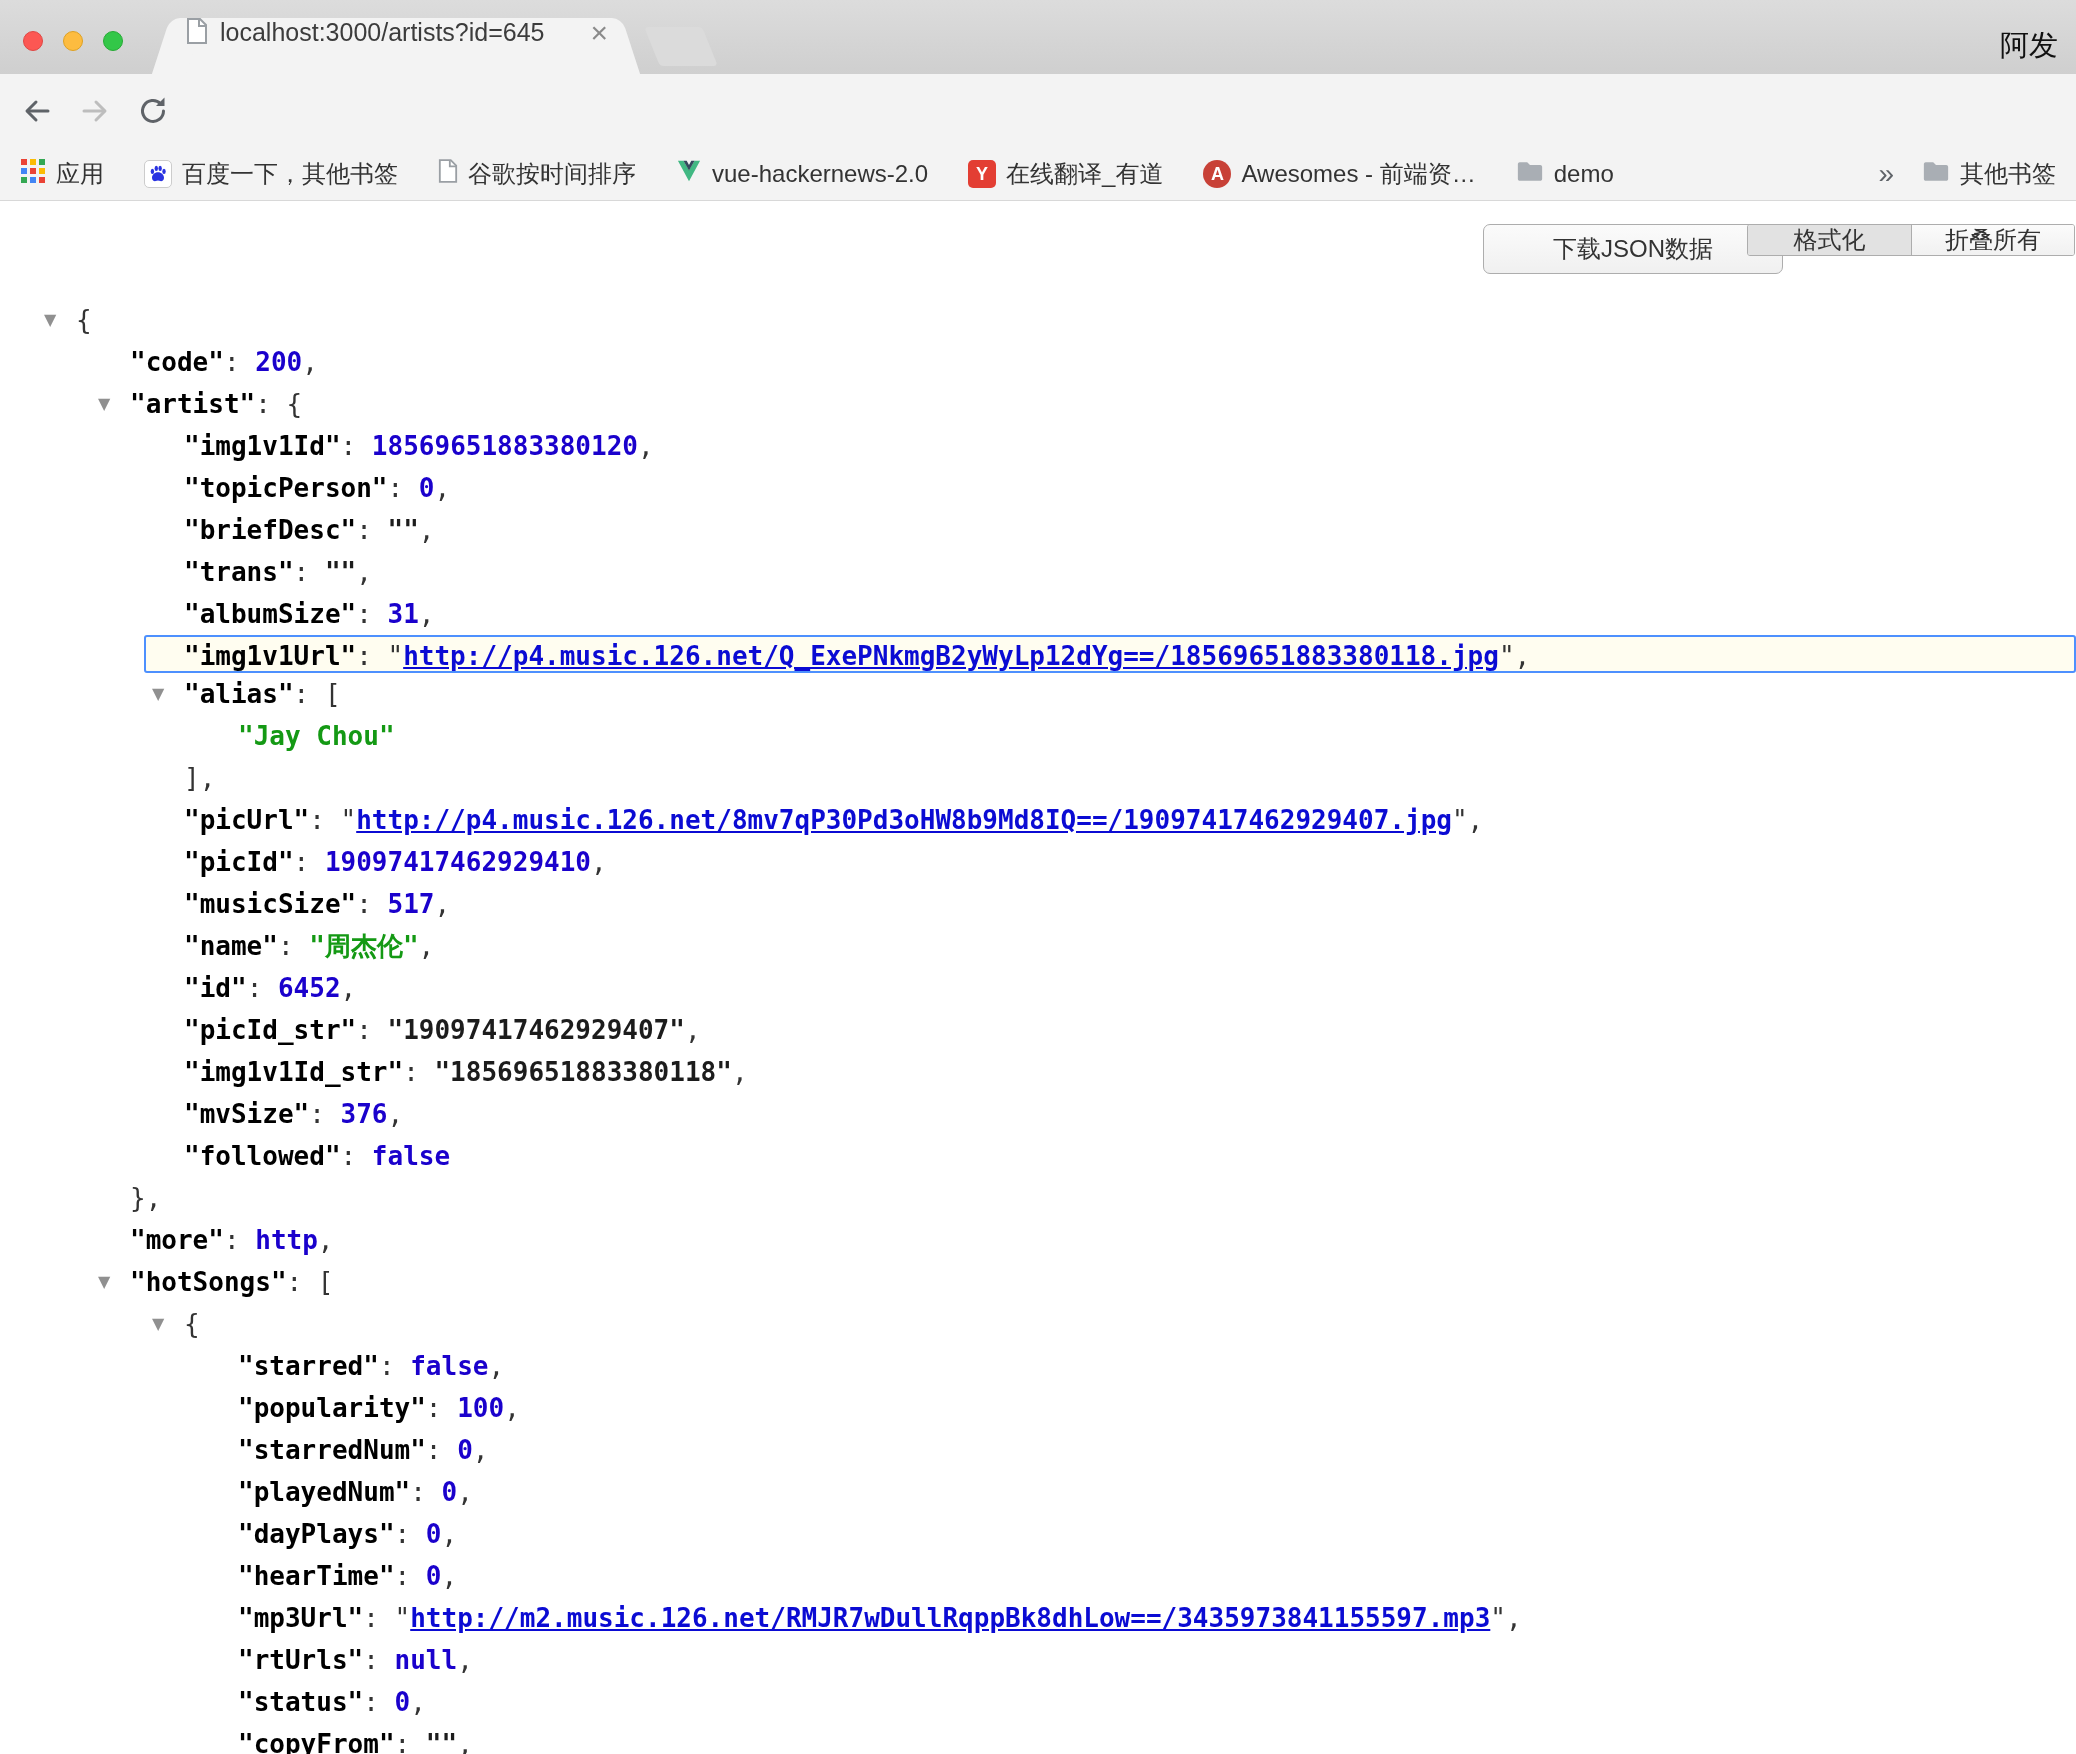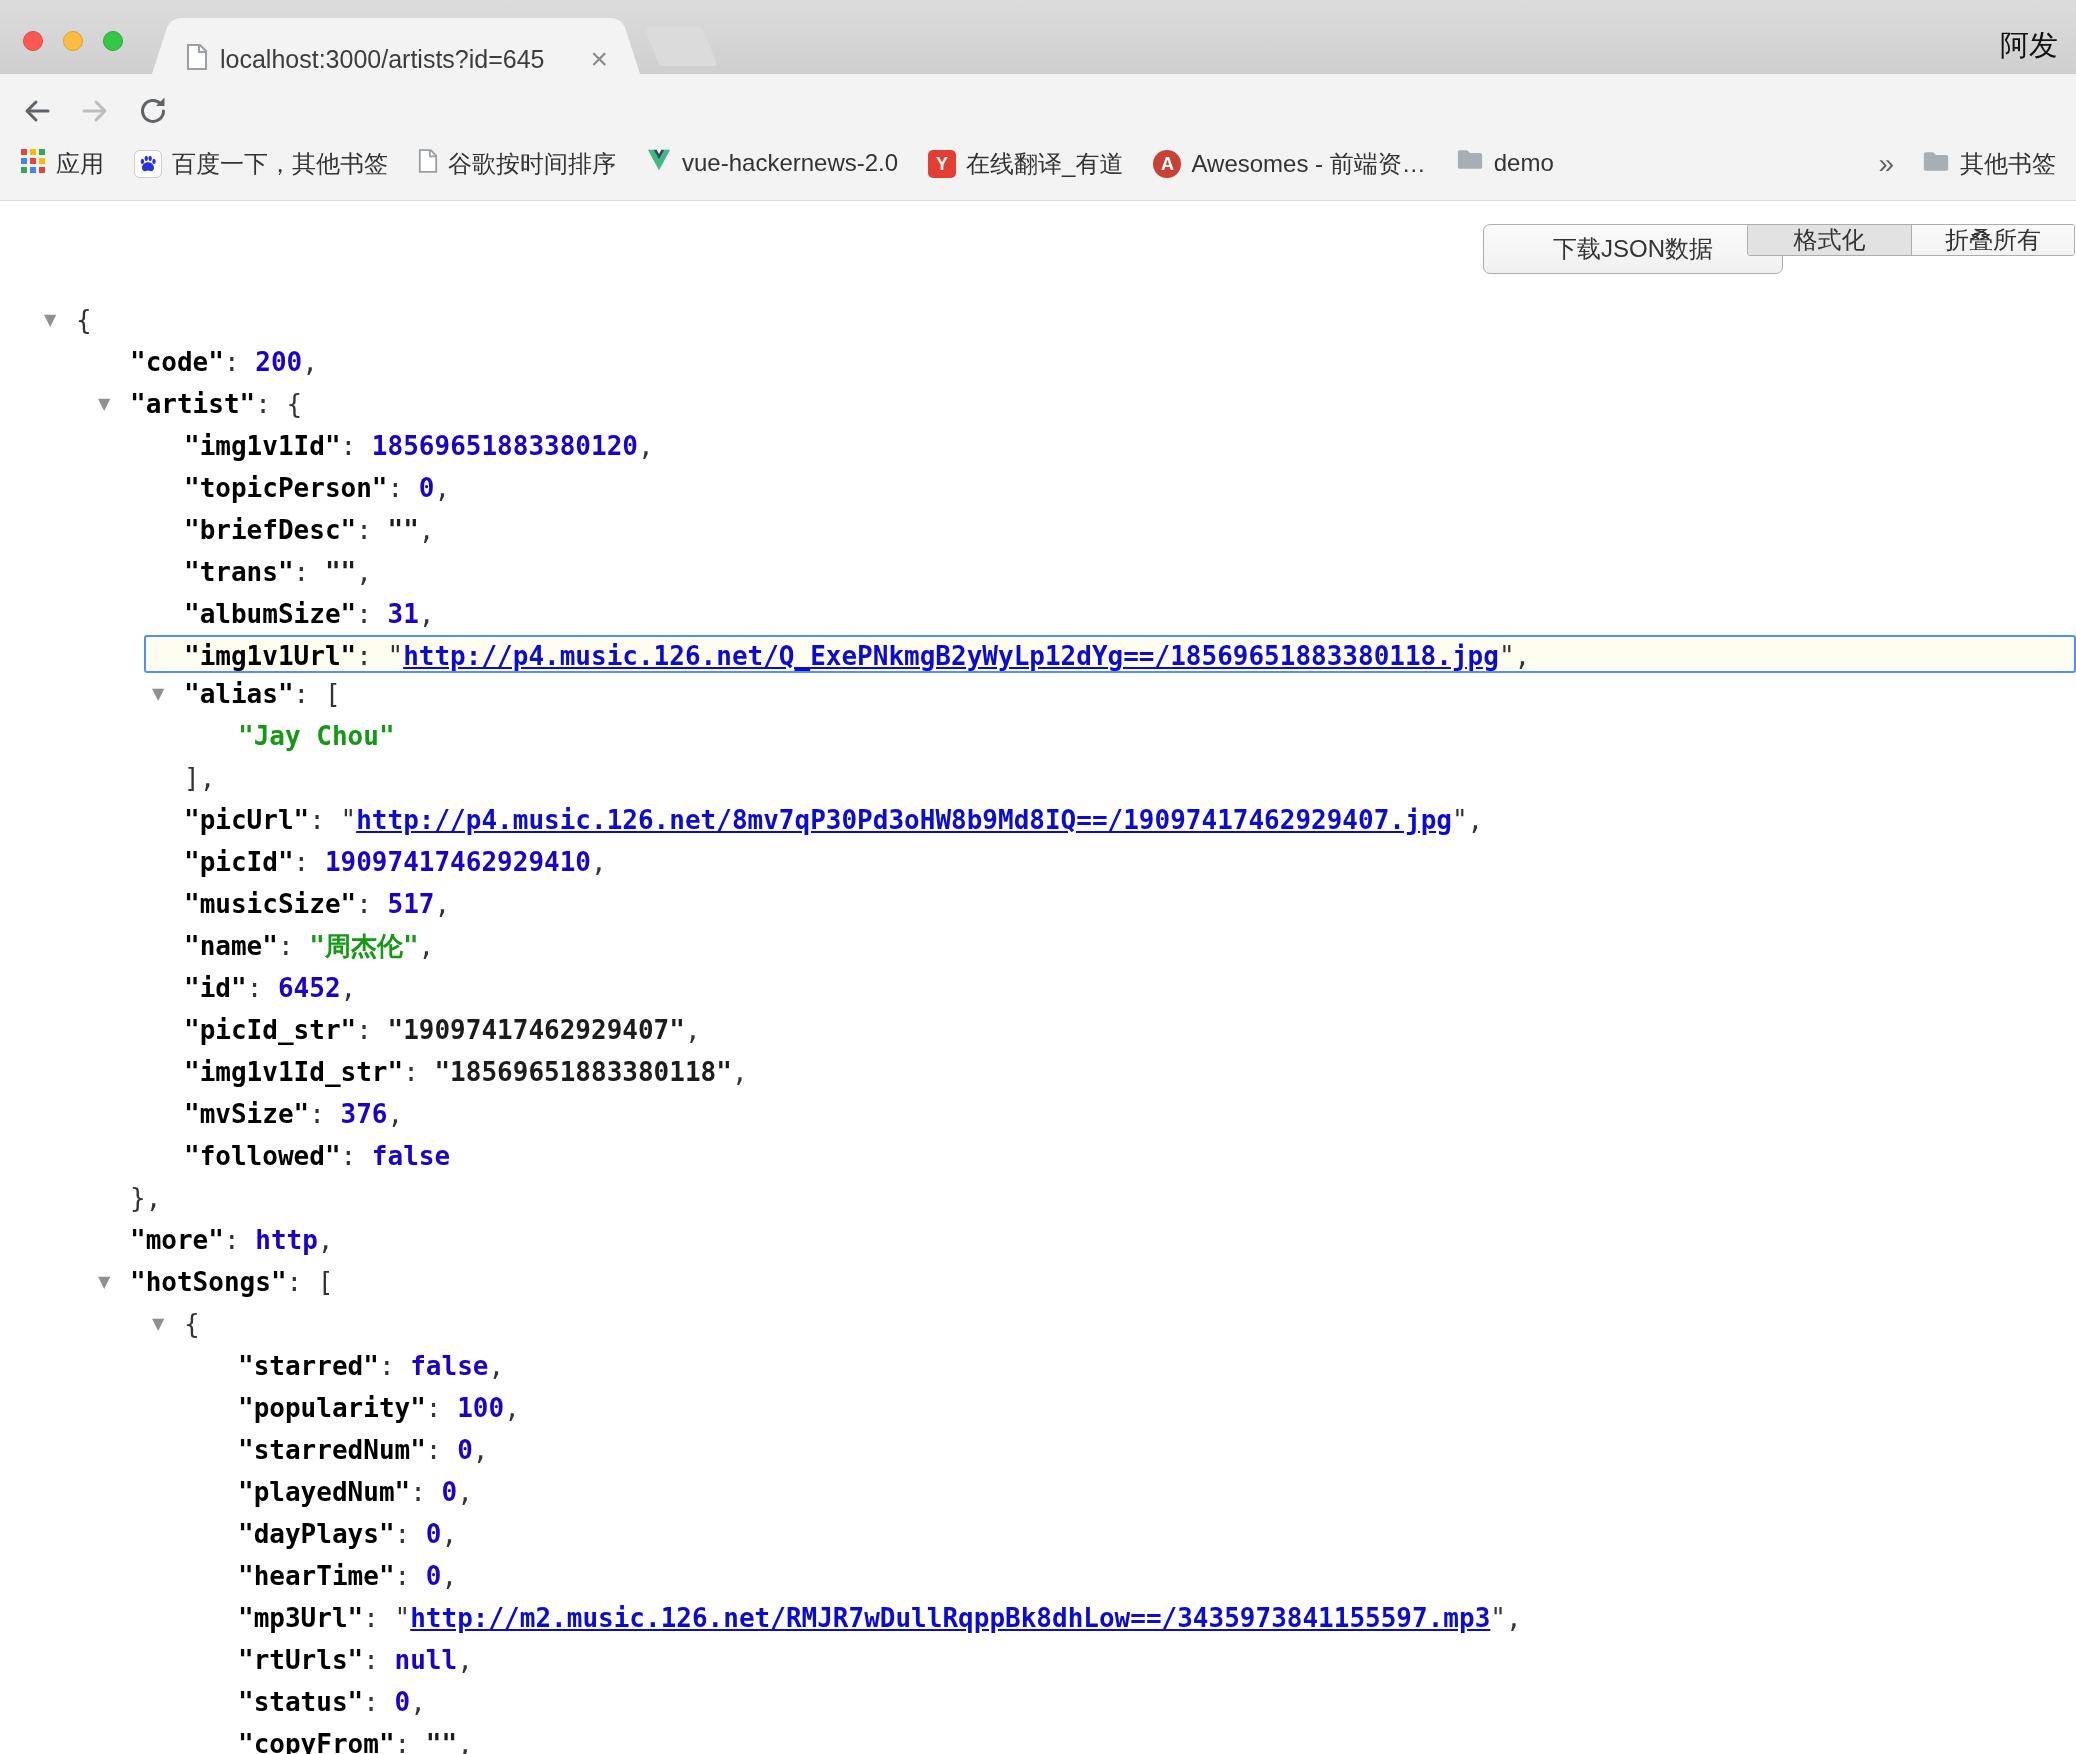--- a/index.html
+++ b/index.html
@@ -6,21 +6,21 @@
 html,body{width:2076px;height:1754px;overflow:hidden;background:#fff;font-family:"Liberation Sans",sans-serif}
 .window{position:relative;width:2076px;height:1754px}
 
 
 .tabstrip{position:absolute;top:0;left:0;right:0;height:74px;background:linear-gradient(#DCDCDC,#CFCFCF)}
 .traffic{position:absolute;left:23px;top:31px;display:flex;gap:20px}
 .tl{width:20px;height:20px;border-radius:50%}
 .tl.red{background:#FC5753;border:1px solid #DF4744}
 .tl.yellow{background:#FDBC40;border:1px solid #DEA123}
 .tl.green{background:#33C748;border:1px solid #27AA35}
-.tab{position:absolute;left:176px;top:18px;width:440px;height:56px;background:#F3F3F3;display:flex;align-items:flex-end;padding:0 8px 0 10px;border-radius:10px 10px 0 0}
+.tab{position:absolute;left:176px;top:18px;width:440px;height:56px;background:#F3F3F3;display:flex;align-items:flex-start;padding:0 8px 0 10px;border-radius:10px 10px 0 0}
 .tab::before,.tab::after{content:"";position:absolute;top:0;width:34px;height:56px;background:#F3F3F3;z-index:0}
 .tab::before{left:-15px;transform:skewX(-18deg);border-top-left-radius:10px}
 .tab::after{right:-15px;transform:skewX(18deg);border-top-right-radius:10px}
 .tab>*{position:relative;z-index:1}
 .tab-title{font-size:25px;color:#3C3C3C;margin-left:12px;white-space:nowrap;overflow:hidden;flex:1}
 .tab-close{margin-left:6px;font-size:30px;color:#8A8A8A;line-height:1;cursor:default}
 .newtab{position:absolute;left:652px;top:27px;width:58px;height:39px;background:#DBDBDB;transform:skewX(22deg);border-radius:4px}
 .profile{position:absolute;right:18px;top:26px;font-size:29px;color:#111}
 
 
@@ -30,21 +30,21 @@
 .omnibox{position:absolute;left:188px;top:88px;width:1320px;height:55px;background:#fff;border:1px solid #C6C6C6;border-radius:6px;display:flex;align-items:center}
 .siteinfo{margin-left:16px;display:flex}
 .urltext{margin-left:16px;font-size:28px;color:#1B1B1B;white-space:nowrap;overflow:hidden;flex:1}
 .star{margin:0 14px 0 auto;display:flex}
 .extrow{position:absolute;top:74px;right:12px;height:74px;display:flex;align-items:center;gap:21px}
 .ext{width:36px;height:36px;display:flex;align-items:center;justify-content:center;position:relative}
 .vimletter{font-size:27px;font-weight:bold;color:#8F9294}
 .febox{width:31px;height:31px;background:#EB6A1C;border-radius:5px;color:#fff;font-weight:bold;font-size:15px;display:flex;align-items:center;justify-content:center}
 
 
-.bookmarks{position:absolute;top:148px;left:0;right:0;height:53px;background:#F3F3F3;border-bottom:1px solid #D8D8D8;display:flex;align-items:flex-start;padding:0 20px;gap:30px;font-size:24px;color:#333}
+.bookmarks{position:absolute;top:148px;left:0;right:0;height:53px;background:#F3F3F3;border-bottom:1px solid #D8D8D8;display:flex;align-items:center;padding:0 20px;gap:40px;font-size:24px;color:#333}
 .bm{display:flex;align-items:center;gap:10px;white-space:nowrap}
 .bm-right{margin-left:auto;display:flex;align-items:center;gap:28px}
 .chev{font-size:28px;color:#5F6368}
 .tile{width:28px;height:28px;border-radius:5px;display:flex;align-items:center;justify-content:center;color:#fff;font-weight:bold;font-size:18px}
 .tile.youdao{background:#E33E33}
 .tile.awesomes{background:#C84137;border-radius:50%}
 .tile.baidu{background:#fff;border:1px solid #CCC}
 
 
 .content{position:absolute;top:201px;left:0;right:0;bottom:0;background:#fff}

